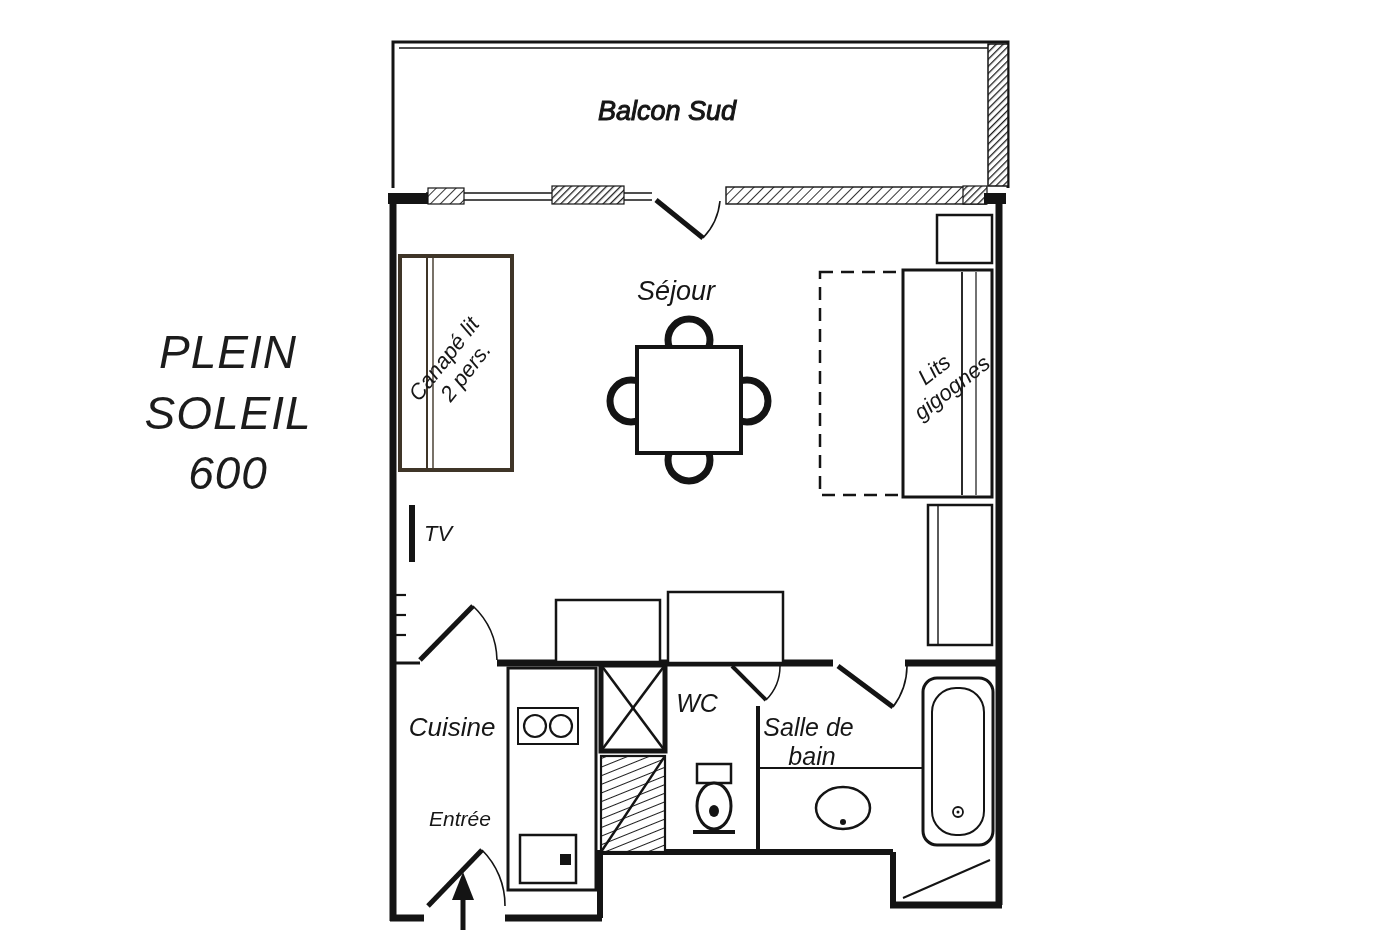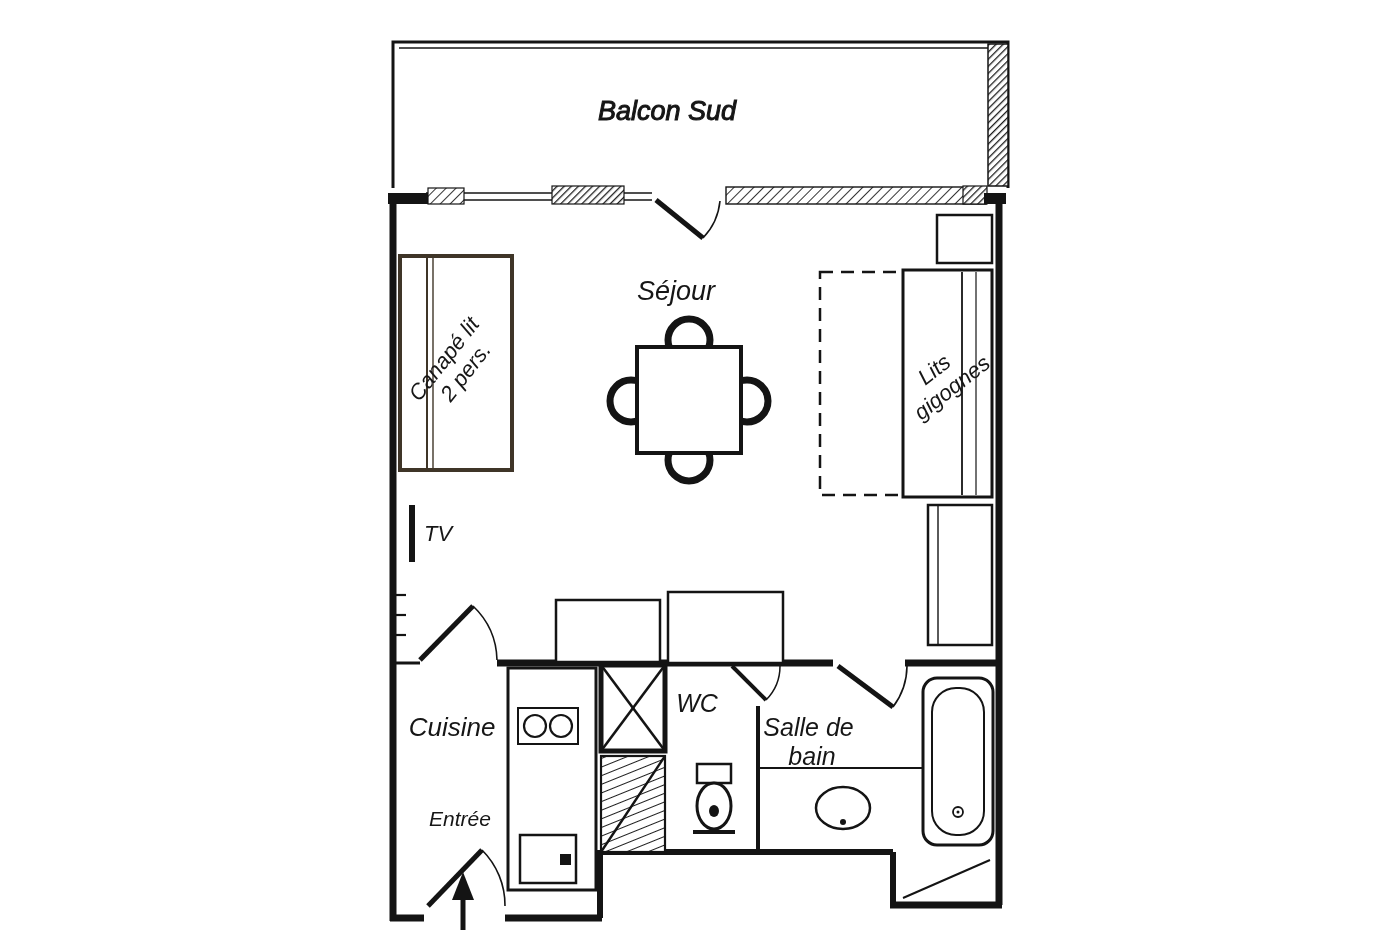--- a/index.html
+++ b/index.html
@@ -8,20 +8,23 @@
   .plan-title{position:absolute;left:118px;top:322px;width:220px;text-align:center;
               font-style:italic;font-size:46px;line-height:1.32;color:#1c1c1c;
               white-space:pre-line;letter-spacing:1px;}
   svg text{font-family:"Liberation Sans",sans-serif;font-style:italic;fill:#161616;}
 </style>
 </head>
 <body>
 
 <div class="stage">
 
+  <div class="plan-title">PLEIN
+SOLEIL
+600</div>
 
   <svg width="1400" height="933" viewBox="0 0 1400 933">
     <defs>
       <pattern id="hatch" patternUnits="userSpaceOnUse" width="7" height="7" patternTransform="rotate(45)">
         <rect width="7" height="7" fill="#ffffff"></rect>
         <line x1="0" y1="0" x2="0" y2="7" stroke="#333333" stroke-width="2"></line>
       </pattern>
       <pattern id="hatchDense" patternUnits="userSpaceOnUse" width="5" height="5" patternTransform="rotate(45)">
         <rect width="5" height="5" fill="#ffffff"></rect>
         <line x1="0" y1="0" x2="0" y2="5" stroke="#1d1d1d" stroke-width="2.6"></line>

